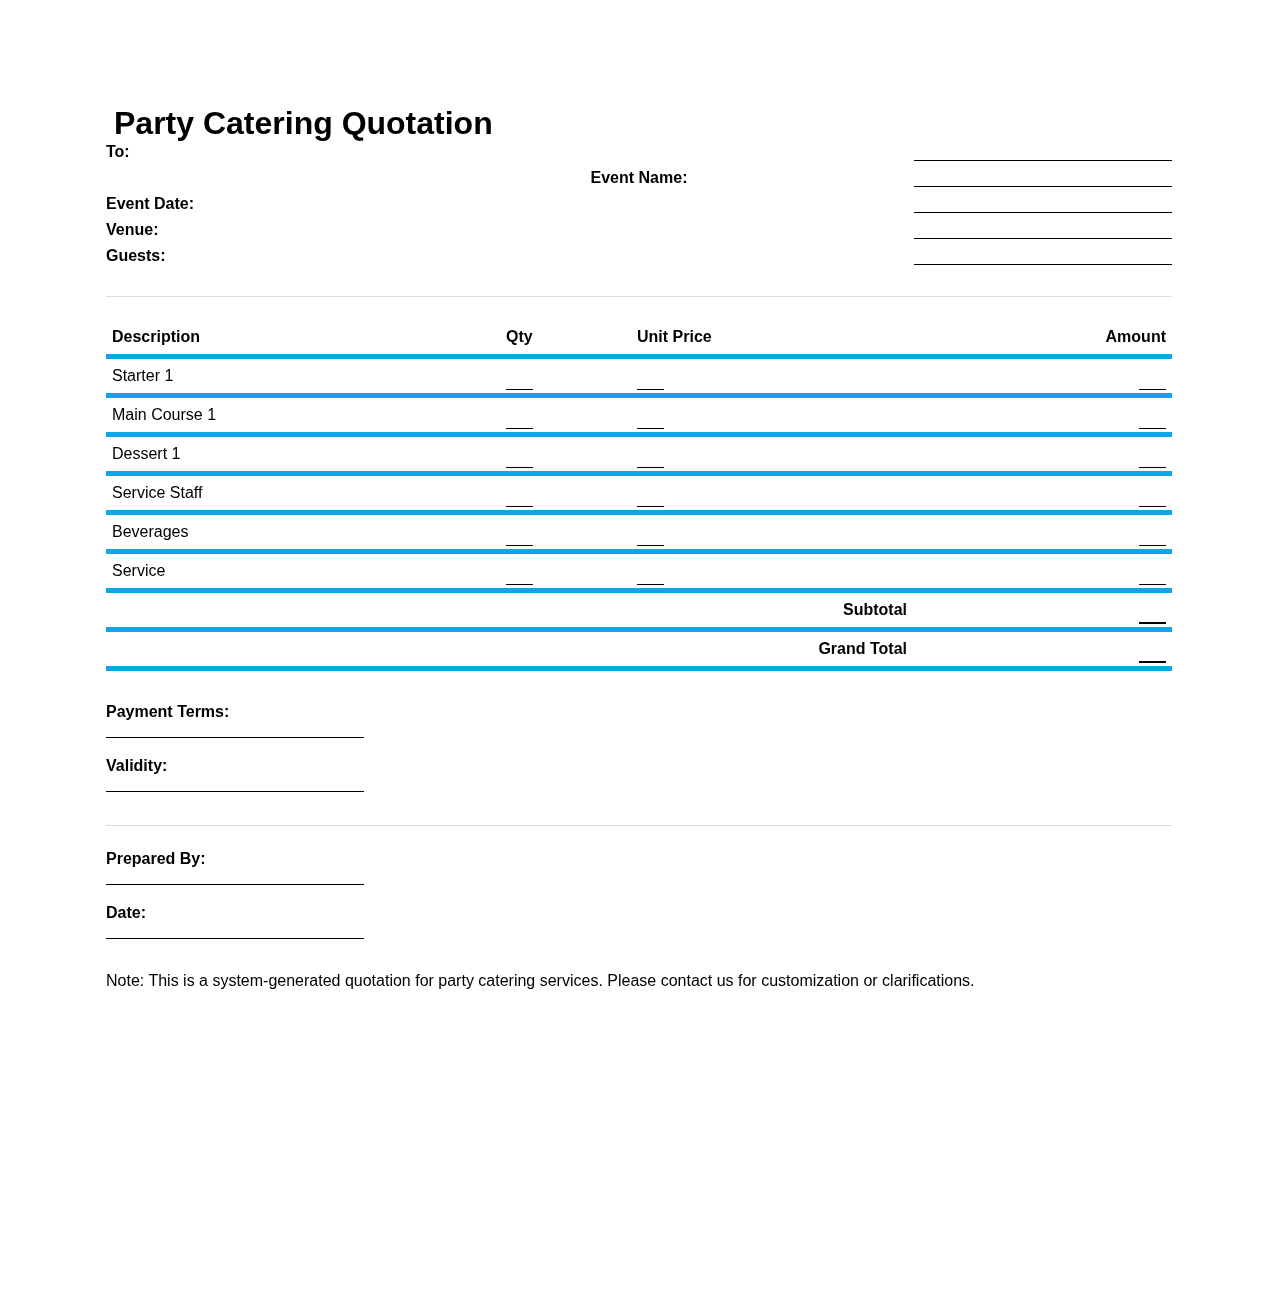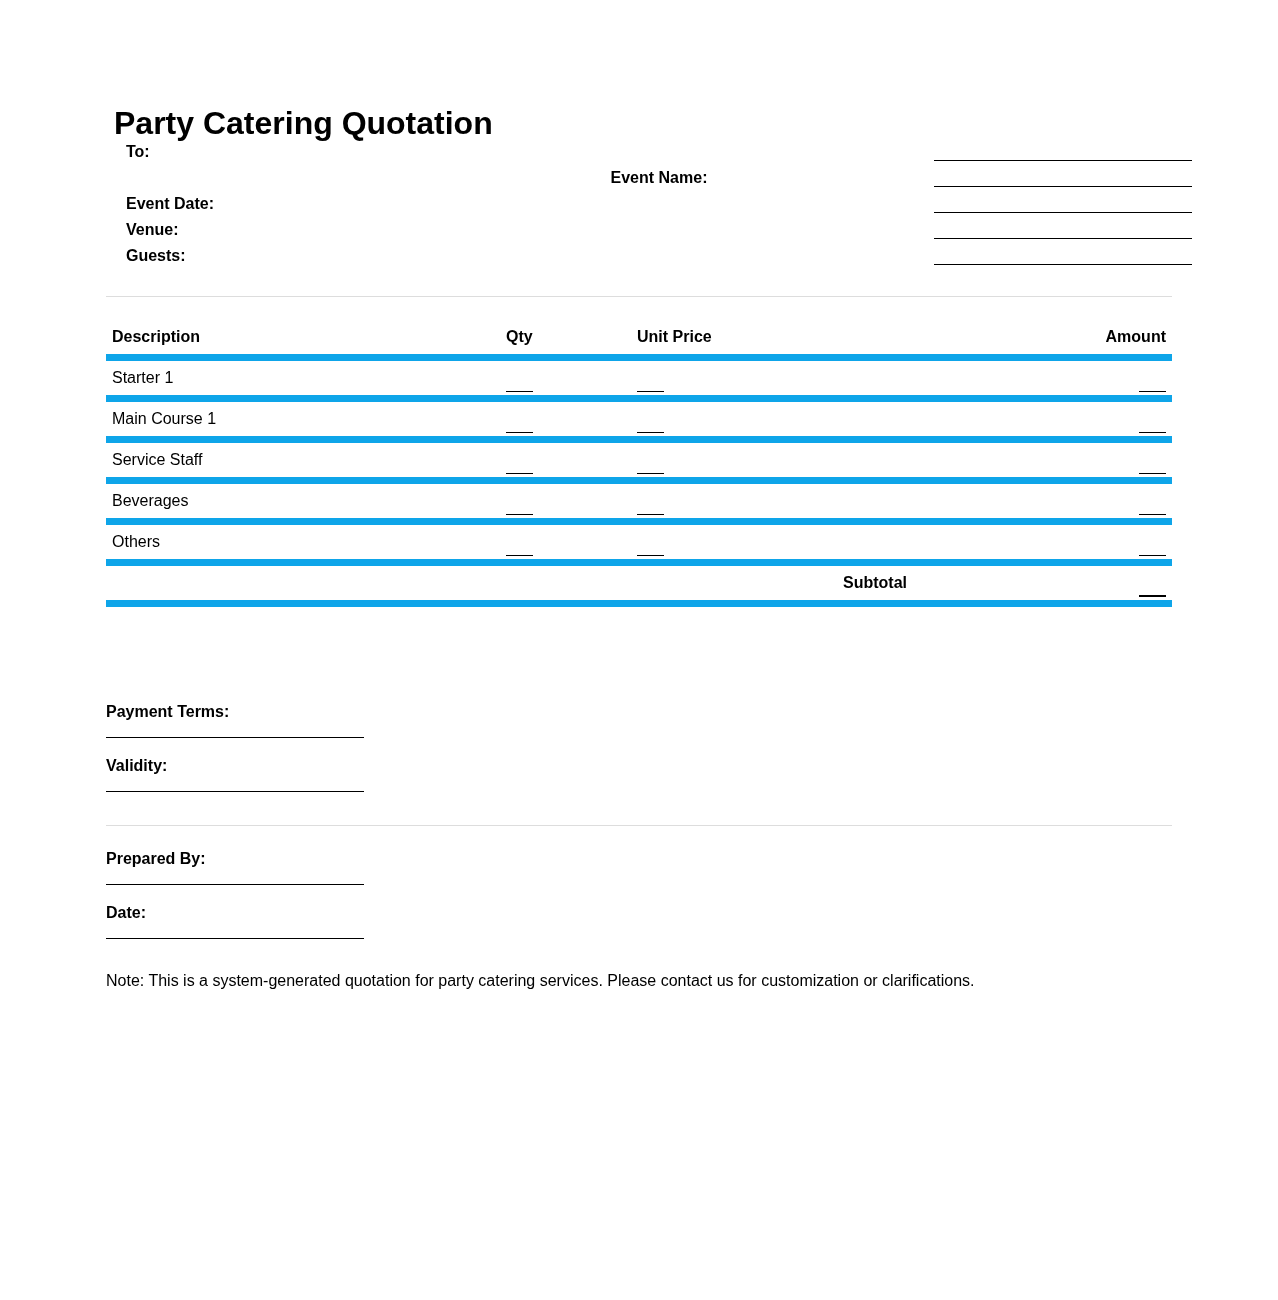--- a/index.html
+++ b/index.html
@@ -7,32 +7,32 @@
       width: 1278px; height: 1300px; position: relative;
       font-family: "Liberation Sans", sans-serif; color: #000;
     }
     .page { position: absolute; left: 106px; top: 0; width: 1066px; }
     h1 {
       position: absolute; left: 0; top: 96px; margin: 8px;
       font-size: 32px; font-weight: bold; line-height: 38px; white-space: nowrap;
     }
     .field {
       position: absolute; left: 0; width: 1066px; height: 26px;
-      font-size: 16px; font-weight: bold; line-height: 20px; margin-left: 20px;
+      font-size: 16px; font-weight: bold; line-height: 20px;
     }
     .field .blank {
       position: absolute; right: 0; top: 0; font-weight: normal; letter-spacing: 0;
       width: 258px; height: 18px; border-bottom: 1px solid #000;
     }
     .hr { position: absolute; left: 0; width: 1066px; height: 0; border-top: 1px solid #dddddd; }
     table {
       position: absolute; left: 0; top: 320px; width: 1066px; border-collapse: collapse;
       font-size: 16px;
     }
-    th, td { padding: 0 6px; height: 34px; border-bottom: 7px solid #0ea5e9; vertical-align: middle; }
+    th, td { padding: 0 6px; height: 34px; border-bottom: 5px solid #0ea5e9; vertical-align: middle; }
     th { font-weight: bold; text-align: left; height: 34px; }
     th.amount, td.amount { text-align: right; }
     td { position: relative; }
     .col-desc { width: 382px; }
     .col-qty { width: 119px; }
     .col-unit { width: 270px; }
     .uline { display: inline-block; width: 27px; height: 1px; background: #000; position: relative; top: 9px; }
     .uline.bold { height: 2px; }
     .sum-label { text-align: right; }
     .sum-label.bold { font-weight: bold; }
@@ -90,39 +90,49 @@
         <td><span class="uline"></span></td>
         <td class="amount"><span class="uline"></span></td>
       </tr>
       <tr>
         <td>Main Course 1</td>
         <td><span class="uline"></span></td>
         <td><span class="uline"></span></td>
         <td class="amount"><span class="uline"></span></td>
       </tr>
       <tr>
+        <td>Dessert 1</td>
+        <td><span class="uline"></span></td>
+        <td><span class="uline"></span></td>
+        <td class="amount"><span class="uline"></span></td>
+      </tr>
+      <tr>
         <td>Service Staff</td>
         <td><span class="uline"></span></td>
         <td><span class="uline"></span></td>
         <td class="amount"><span class="uline"></span></td>
       </tr>
       <tr>
         <td>Beverages</td>
         <td><span class="uline"></span></td>
         <td><span class="uline"></span></td>
         <td class="amount"><span class="uline"></span></td>
       </tr>
       <tr>
-        <td>Others</td>
+        <td>Service</td>
         <td><span class="uline"></span></td>
         <td><span class="uline"></span></td>
         <td class="amount"><span class="uline"></span></td>
       </tr>
       <tr>
         <td colspan="3" class="sum-label bold">Subtotal</td>
+        <td class="amount"><span class="uline bold"></span></td>
+      </tr>
+      <tr>
+        <td colspan="3" class="sum-label bold">Grand Total</td>
         <td class="amount"><span class="uline bold"></span></td>
       </tr>
     </tbody>
   </table>
 
   <div class="lbl" style="top:702px;">Payment Terms:</div>
   <div class="sigline" style="top:737px;"></div>
 
   <div class="lbl" style="top:756px;">Validity:</div>
   <div class="sigline" style="top:791px;"></div>

